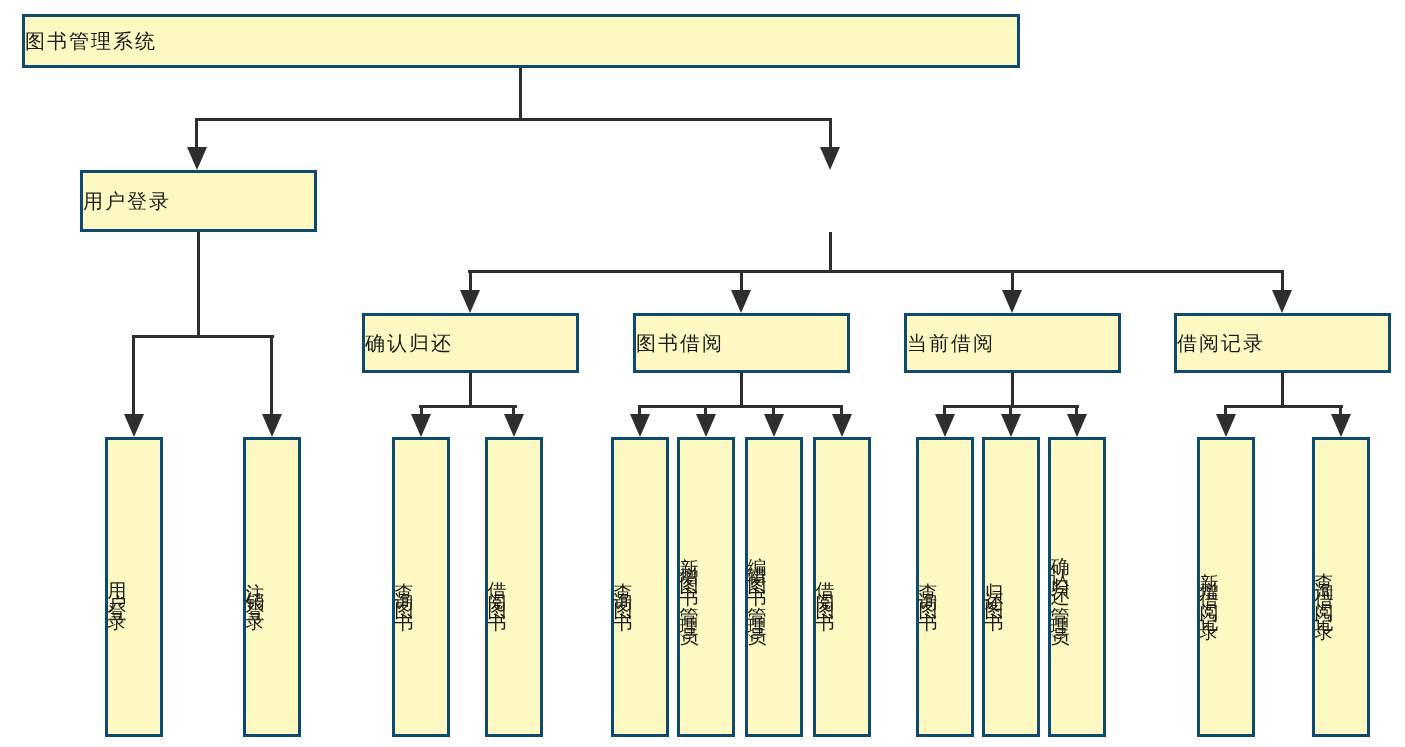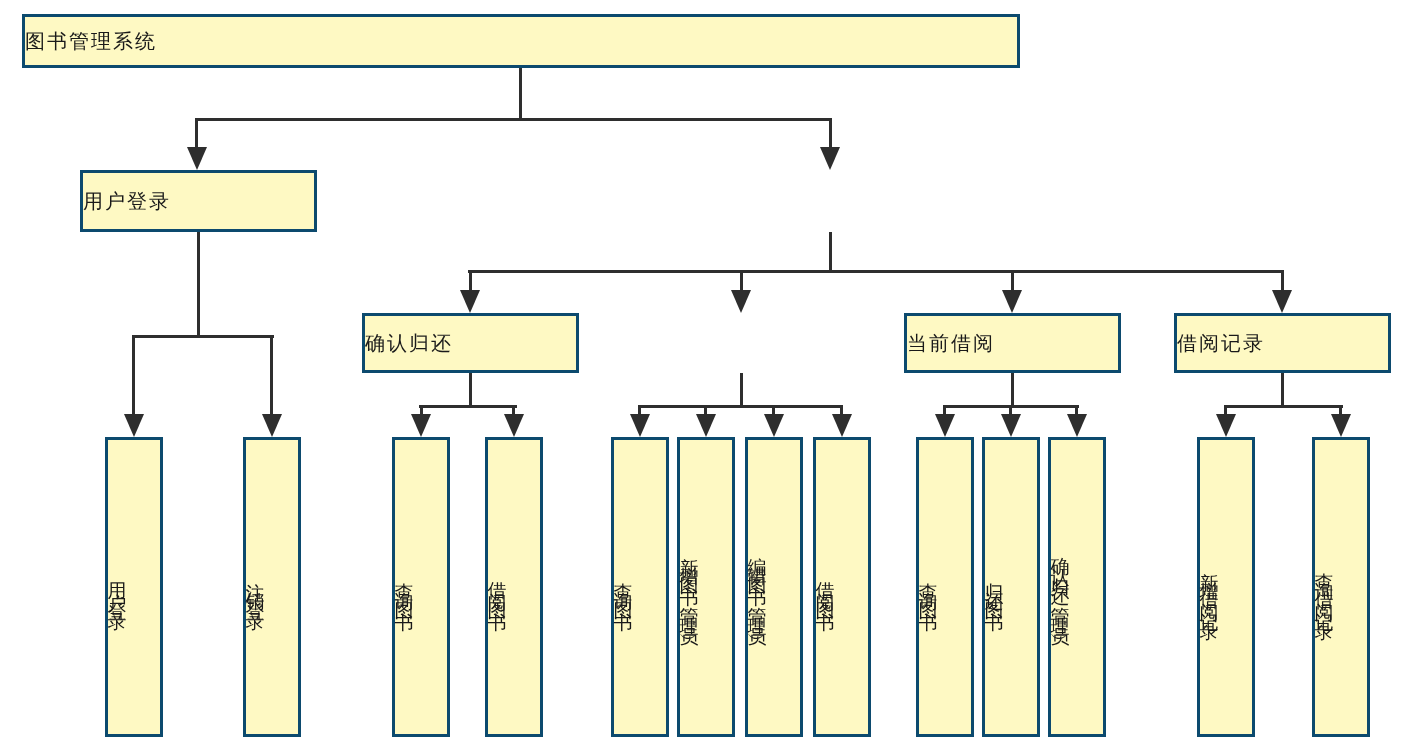--- a/index.html
+++ b/index.html
@@ -36,20 +36,23 @@
   <div class="box" style="left:22px;top:14px;width:998px;height:54px">
     <span class="hlabel">图书管理系统</span>
   </div>
 
   <div class="box" style="left:80px;top:170px;width:237px;height:62px">
     <span class="hlabel">用户登录</span>
   </div>
 
   <div class="box" style="left:362px;top:313px;width:217px;height:60px">
     <span class="hlabel">确认归还</span>
+  </div>
+  <div class="box" style="left:633px;top:313px;width:217px;height:60px">
+    <span class="hlabel">图书借阅</span>
   </div>
   <div class="box" style="left:904px;top:313px;width:217px;height:60px">
     <span class="hlabel">当前借阅</span>
   </div>
   <div class="box" style="left:1174px;top:313px;width:217px;height:60px">
     <span class="hlabel">借阅记录</span>
   </div>
 
   <div class="box vbox" style="left:105px">
     <span class="vlabel">用户登录</span>

